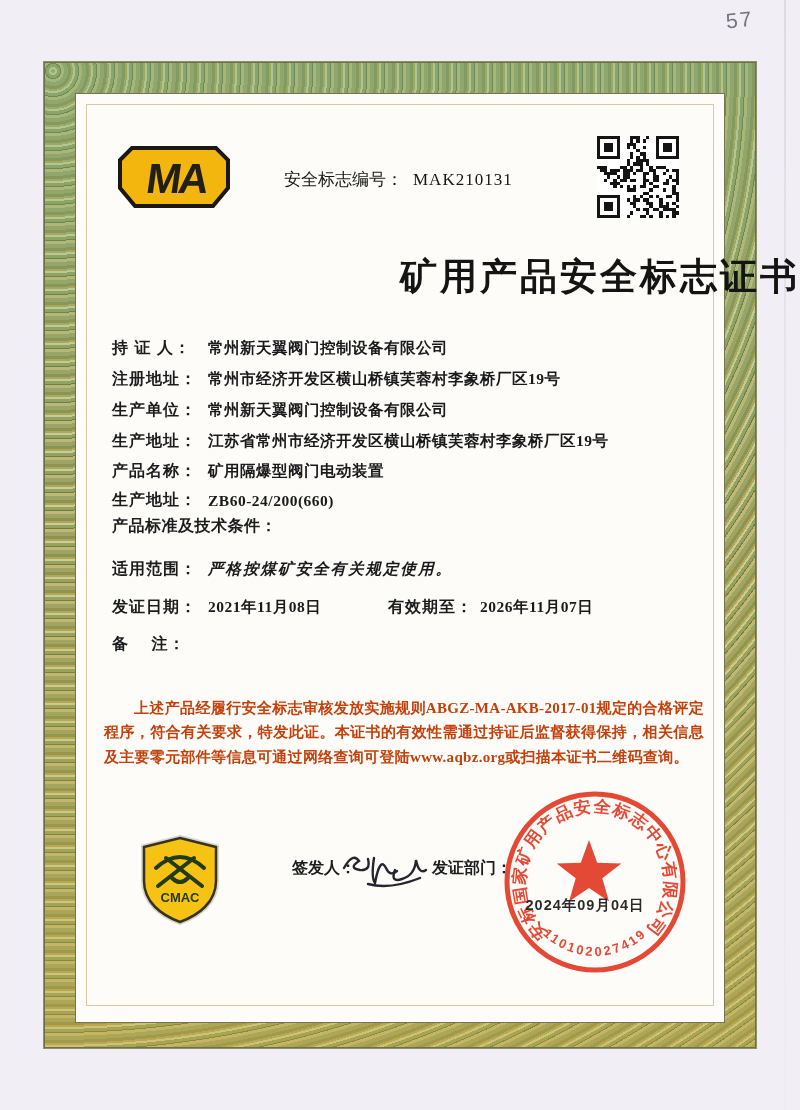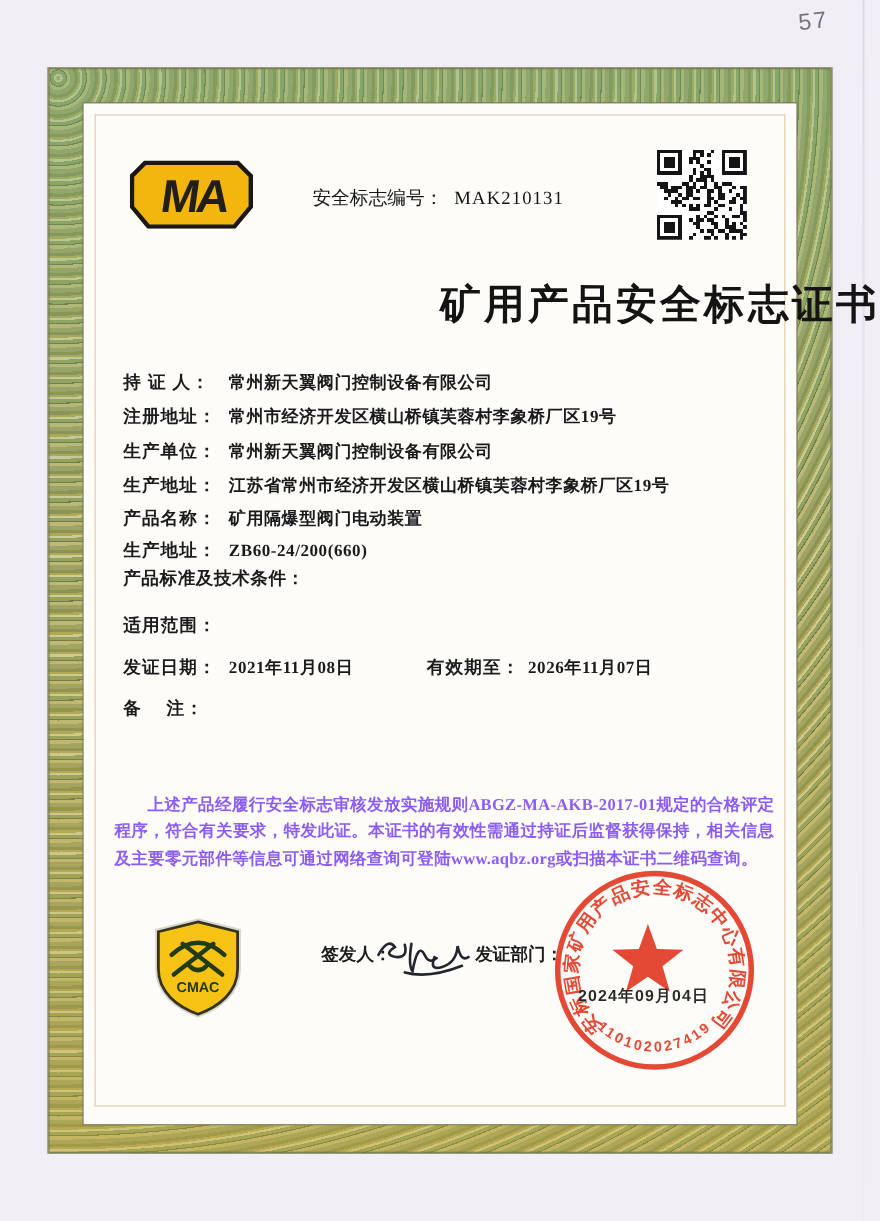--- a/index.html
+++ b/index.html
@@ -31,23 +31,23 @@
   .row{position:absolute;left:112px;display:flex;align-items:center;width:580px;}
   .lbl{display:inline-block;width:96px;font-size:16px;font-weight:bold;
        white-space:pre;letter-spacing:1px;flex:none;}
   .val{font-family:"Liberation Serif",serif;font-weight:bold;font-size:15.5px;
        letter-spacing:.5px;color:#1a1a1c;}
   .lbl-wide{width:198px;letter-spacing:.5px;align-self:center;}
   .val-std{width:398px;line-height:1.4;word-break:break-word;}
   .val-italic{font-style:italic;letter-spacing:2px;}
   .vlabel{font-size:16px;font-weight:bold;letter-spacing:1px;}
   
-  .notice{position:absolute;left:104px;top:720px;width:600px;font-size:15px;
+  .notice{position:absolute;left:104px;top:696px;width:600px;font-size:15px;
           font-family:"Liberation Serif",serif;font-weight:bold;line-height:1.62;
-          text-align:justify;text-indent:2em;letter-spacing:.3px;color:#8b5cf6;}
+          text-align:justify;text-indent:2em;letter-spacing:.3px;color:#c2410c;}
   
   .cmac{position:absolute;left:138px;top:834px;width:84px;height:92px;}
   .signer{position:absolute;left:292px;top:858px;font-size:16px;font-weight:bold;}
   .dept{position:absolute;left:432px;top:858px;font-size:16px;font-weight:bold;}
   .signature{position:absolute;left:338px;top:840px;width:92px;height:56px;}
   .stamp{position:absolute;left:495px;top:782px;width:200px;height:200px;opacity:.93;}
 </style>
 </head>
 <body>
 
@@ -272,20 +272,21 @@
 </div>
 <div class="row" style="top:490px">
   <span class="lbl">生产地址：</span>
   <span class="val">ZB60-24/200(660)</span>
 </div>
 <div class="row" style="top:516px">
   <span class="lbl lbl-wide">产品标准及技术条件：</span>
 </div>
 <div class="row" style="top:559px">
   <span class="lbl">适用范围：</span>
+  <span class="val val-italic">严格按煤矿安全有关规定使用。</span>
 </div>
 
 <div class="row" style="top:597px">
   <span class="lbl">发证日期：</span>
   <span class="val" style="width:170px">2021年11月08日</span>
   <span class="vlabel" style="margin-left:10px">有效期至：</span>
   <span class="val" style="margin-left:7px">2026年11月07日</span>
 </div>
 
 <div class="row" style="top:634px">

